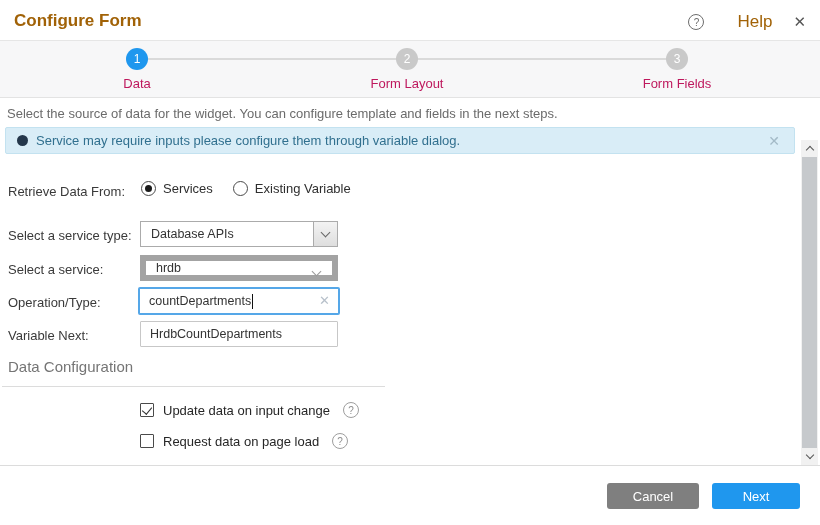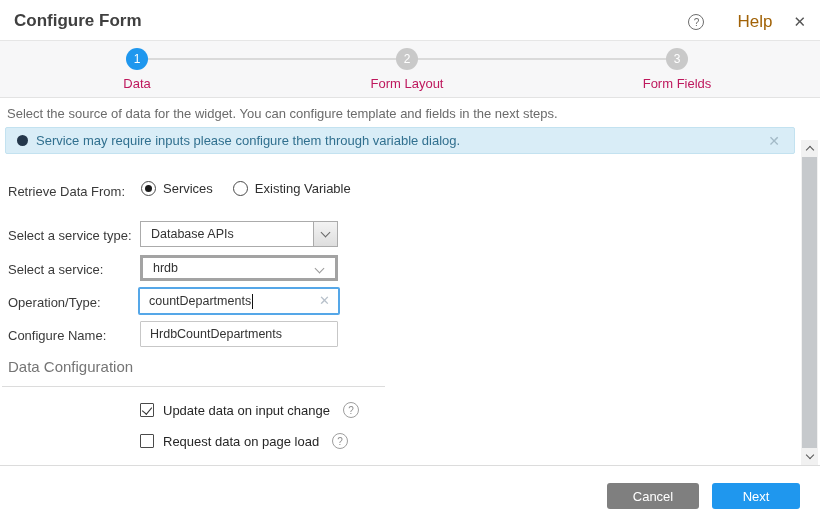--- a/index.html
+++ b/index.html
@@ -2,21 +2,21 @@
 <html><head>
 <meta charset="utf-8">
 <style>
   * { margin:0; padding:0; box-sizing:border-box; }
   html,body { background:#fff; }
   body { font-family:"Liberation Sans","DejaVu Sans",sans-serif; }
   .dialog { position:relative; width:820px; height:525px; background:#fff; overflow:hidden; }
 
   
   .header { position:absolute; left:0; top:0; width:820px; height:41px; background:#fff; border-bottom:1px solid #e6e6e6; }
-  .title { position:absolute; left:14px; top:11px; font-size:17px; font-weight:700; color:#404040; }
+  .title { position:absolute; left:14px; top:11px; font-size:17px; font-weight:700; color:#a16207; }
   .header-right { position:absolute; right:14px; top:12px; display:flex; align-items:center; gap:9px; }
   .qicon { display:inline-flex; align-items:center; justify-content:center; width:16px; height:16px; border:1px solid #6d6d6d; border-radius:50%; font-size:10px; color:#6d6d6d; }
   .help-label { font-size:17px; color:#a16207;margin-left:24px; }
   .close-x { font-size:15px; color:#555; margin-left:12px; cursor:pointer; line-height:16px; }
 
   
   .wizard { position:absolute; left:0; top:41px; width:820px; height:57px; background:#f7f7f8; border-bottom:1px solid #e3e3e3; }
   .wizard-line { position:absolute; left:137px; top:17px; width:540px; height:2px; background:#dadada; }
   .step-circle { position:absolute; top:7px; width:22px; height:22px; border-radius:50%; color:#fff; font-size:12px; display:flex; align-items:center; justify-content:center; }
   .step-label { position:absolute; top:35px; width:110px; text-align:center; font-size:13px; color:#be185d; }
@@ -32,21 +32,21 @@
 
   
   .row-label { position:absolute; left:8px; font-size:13px; color:#3a3a3a; }
   .radio-group { position:absolute; left:141px; top:181px; display:flex; gap:20px; }
   .radio-opt { display:flex; align-items:center; gap:7px; font-size:13px; color:#2f2f2f; }
   .radio { width:15px; height:15px; border:1.5px solid #4a4a4a; border-radius:50%; display:flex; align-items:center; justify-content:center; background:#fff; }
   .radio .dot { width:7px; height:7px; border-radius:50%; background:#1a1a1a; }
 
   .select-box { position:absolute; left:140px; width:198px; height:26px; background:#fff; display:flex; align-items:center; }
   .sel1 { border:1px solid #ababab; }
-  .sel2 { border:3px solid #a3a3a3; }
+  .sel2 { border:6px solid #a3a3a3; }
   .select-text { margin-left:10px; font-size:12.5px; color:#333; }
   .sel-btn { position:absolute; right:0; top:0; width:24px; height:24px; background:linear-gradient(#f3f3f3,#dedede); border-left:1px solid #ababab; display:flex; align-items:center; justify-content:center; }
   .chev { width:7px; height:7px; border-right:1.6px solid #666; border-bottom:1.6px solid #666; transform:rotate(45deg); margin-top:-3px; }
   .chev.light { border-color:#9a9a9a; position:absolute; right:12px; top:10px; }
 
   .text-field { position:absolute; left:140px; width:198px; height:26px; border:1px solid #c7c7c7; border-radius:1px; background:#fff; }
   .text-field input { width:100%; height:100%; border:0; outline:0; padding:0 24px 0 9px; font-size:12.5px; color:#333; font-family:inherit; background:transparent; }
   .field-focused { left:138px !important; width:202px !important; height:28px !important; border:2px solid #55a7e8 !important; border-radius:2px; }
   .caret { position:absolute; left:112px; top:5px; width:1px; height:15px; background:#111; }
   .clear-x { position:absolute; right:8px; top:4px; font-size:13px; color:#b7c0ca; cursor:pointer; }
@@ -142,21 +142,21 @@
     <span class="chev light"></span>
   </div>
 
   <div class="row-label" style="top:295px;">Operation/Type:</div>
   <div class="text-field field-focused" style="top:287px;">
     <input type="text" value="countDepartments" style="">
     <span class="caret"></span>
     <span class="clear-x">✕</span>
   </div>
 
-  <div class="row-label" style="top:328px;">Configure Name:</div>
+  <div class="row-label" style="top:328px;">Variable Next:</div>
   <div class="text-field" style="top:321px;">
     <input type="text" value="HrdbCountDepartments" style="">
   </div>
 
   <div class="section-title">Data Configuration</div>
   <div class="section-divider"></div>
 
   <div class="check-row" style="top:402px;">
     <span class="checkbox checked"></span>
     <span class="check-label">Update data on input change</span>

